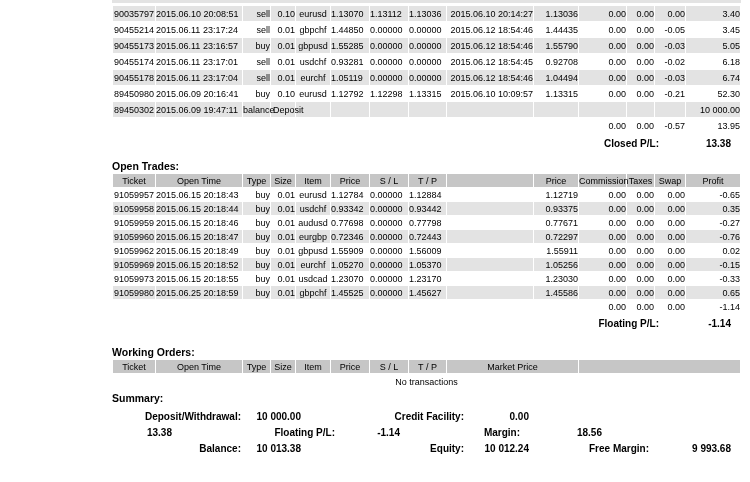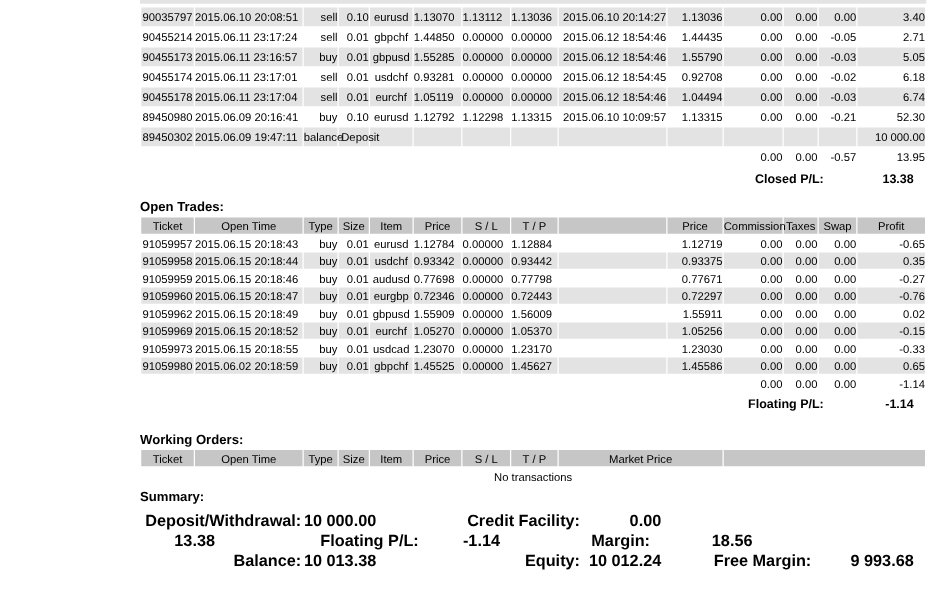--- a/index.html
+++ b/index.html
@@ -28,21 +28,21 @@
   .c9{text-align:right;padding-right:2px;}
   .c10,.c11,.c12{text-align:right;padding-right:2px;}
   td.c13{text-align:right;padding-right:12px;margin-top:16px;}
   th.c13{text-align:right;padding-right:12px;}
   .pl-line{display:flex;justify-content:flex-end;font-weight:bold;font-size:10px;margin-top:3px;height:13px;line-height:13px;}
   .pl-value{width:72px;text-align:right;padding-right:10px;}
   .section-title{font-weight:bold;font-size:10.5px;margin-top:10px;height:13px;line-height:13px;}
   .wo-title{margin-top:16px;}
   .summary-title{margin-top:4px;}
   .empty-message{text-align:center;font-size:9px;margin-top:2px;height:12px;line-height:12px;}
-  .summary-grid{margin-top:4px;font-size:13px;font-weight:bold;}
+  .summary-grid{margin-top:4px;font-size:10px;font-weight:bold;}
   .srow{display:flex;height:16px;line-height:16px;}
   .sl1{width:129px;text-align:right;}
   .sv1{width:60px;text-align:right;}
   .sl2{width:163px;text-align:right;}
   .sv2{width:65px;text-align:right;}
   .sl3{width:120px;text-align:right;}
   .sv3{width:82px;text-align:right;}
 </style>
 </head>
 <body>
@@ -92,21 +92,21 @@
           <td class="c3">0.01</td>
           <td class="c4">gbpchf</td>
           <td class="c5">1.44850</td>
           <td class="c6">0.00000</td>
           <td class="c7">0.00000</td>
           <td class="c8">2015.06.12 18:54:46</td>
           <td class="c9">1.44435</td>
           <td class="c10">0.00</td>
           <td class="c11">0.00</td>
           <td class="c12">-0.05</td>
-          <td class="c13">2.71</td>
+          <td class="c13">3.45</td>
         </tr>
         <tr class="shade">
           <td class="c0">90455173</td>
           <td class="c1">2015.06.11 23:16:57</td>
           <td class="c2">buy</td>
           <td class="c3">0.01</td>
           <td class="c4">gbpusd</td>
           <td class="c5">1.55285</td>
           <td class="c6">0.00000</td>
           <td class="c7">0.00000</td>
@@ -350,21 +350,21 @@
           <td class="c7">1.23170</td>
           <td class="c8"></td>
           <td class="c9">1.23030</td>
           <td class="c10">0.00</td>
           <td class="c11">0.00</td>
           <td class="c12">0.00</td>
           <td class="c13">-0.33</td>
         </tr>
         <tr class="shade">
           <td class="c0">91059980</td>
-          <td class="c1">2015.06.02 20:18:59</td>
+          <td class="c1">2015.06.25 20:18:59</td>
           <td class="c2">buy</td>
           <td class="c3">0.01</td>
           <td class="c4">gbpchf</td>
           <td class="c5">1.45525</td>
           <td class="c6">0.00000</td>
           <td class="c7">1.45627</td>
           <td class="c8"></td>
           <td class="c9">1.45586</td>
           <td class="c10">0.00</td>
           <td class="c11">0.00</td>

